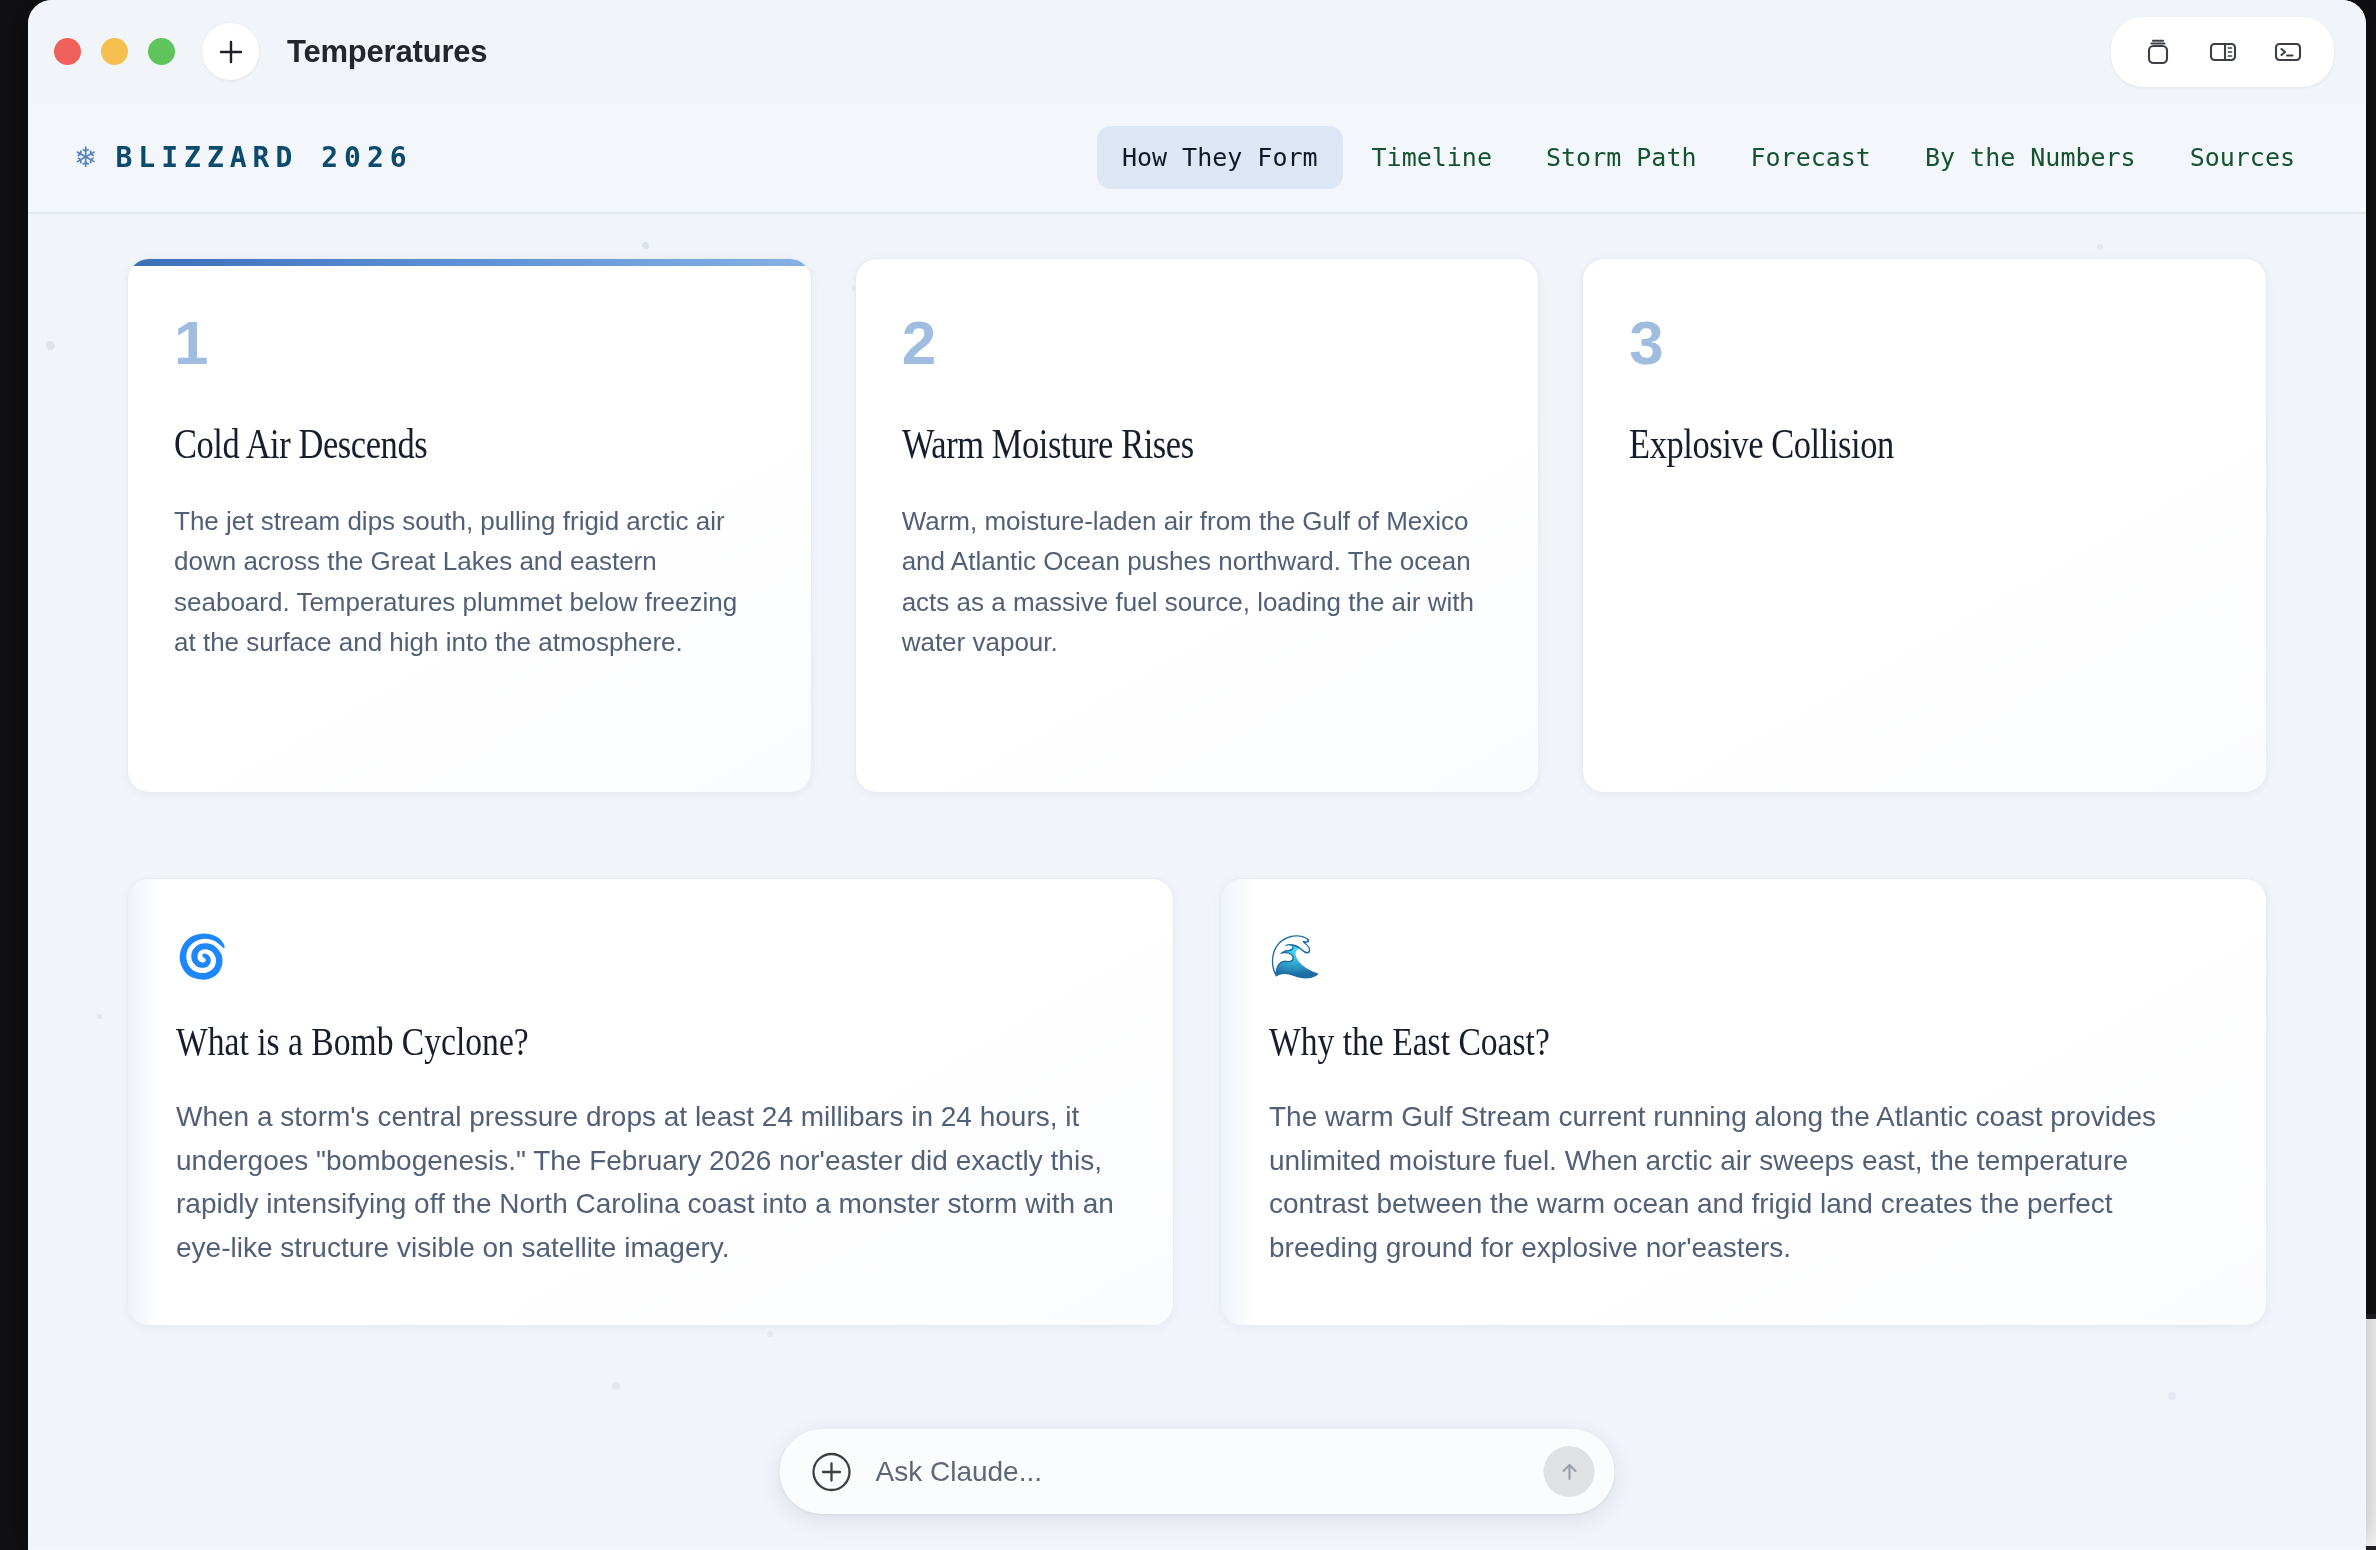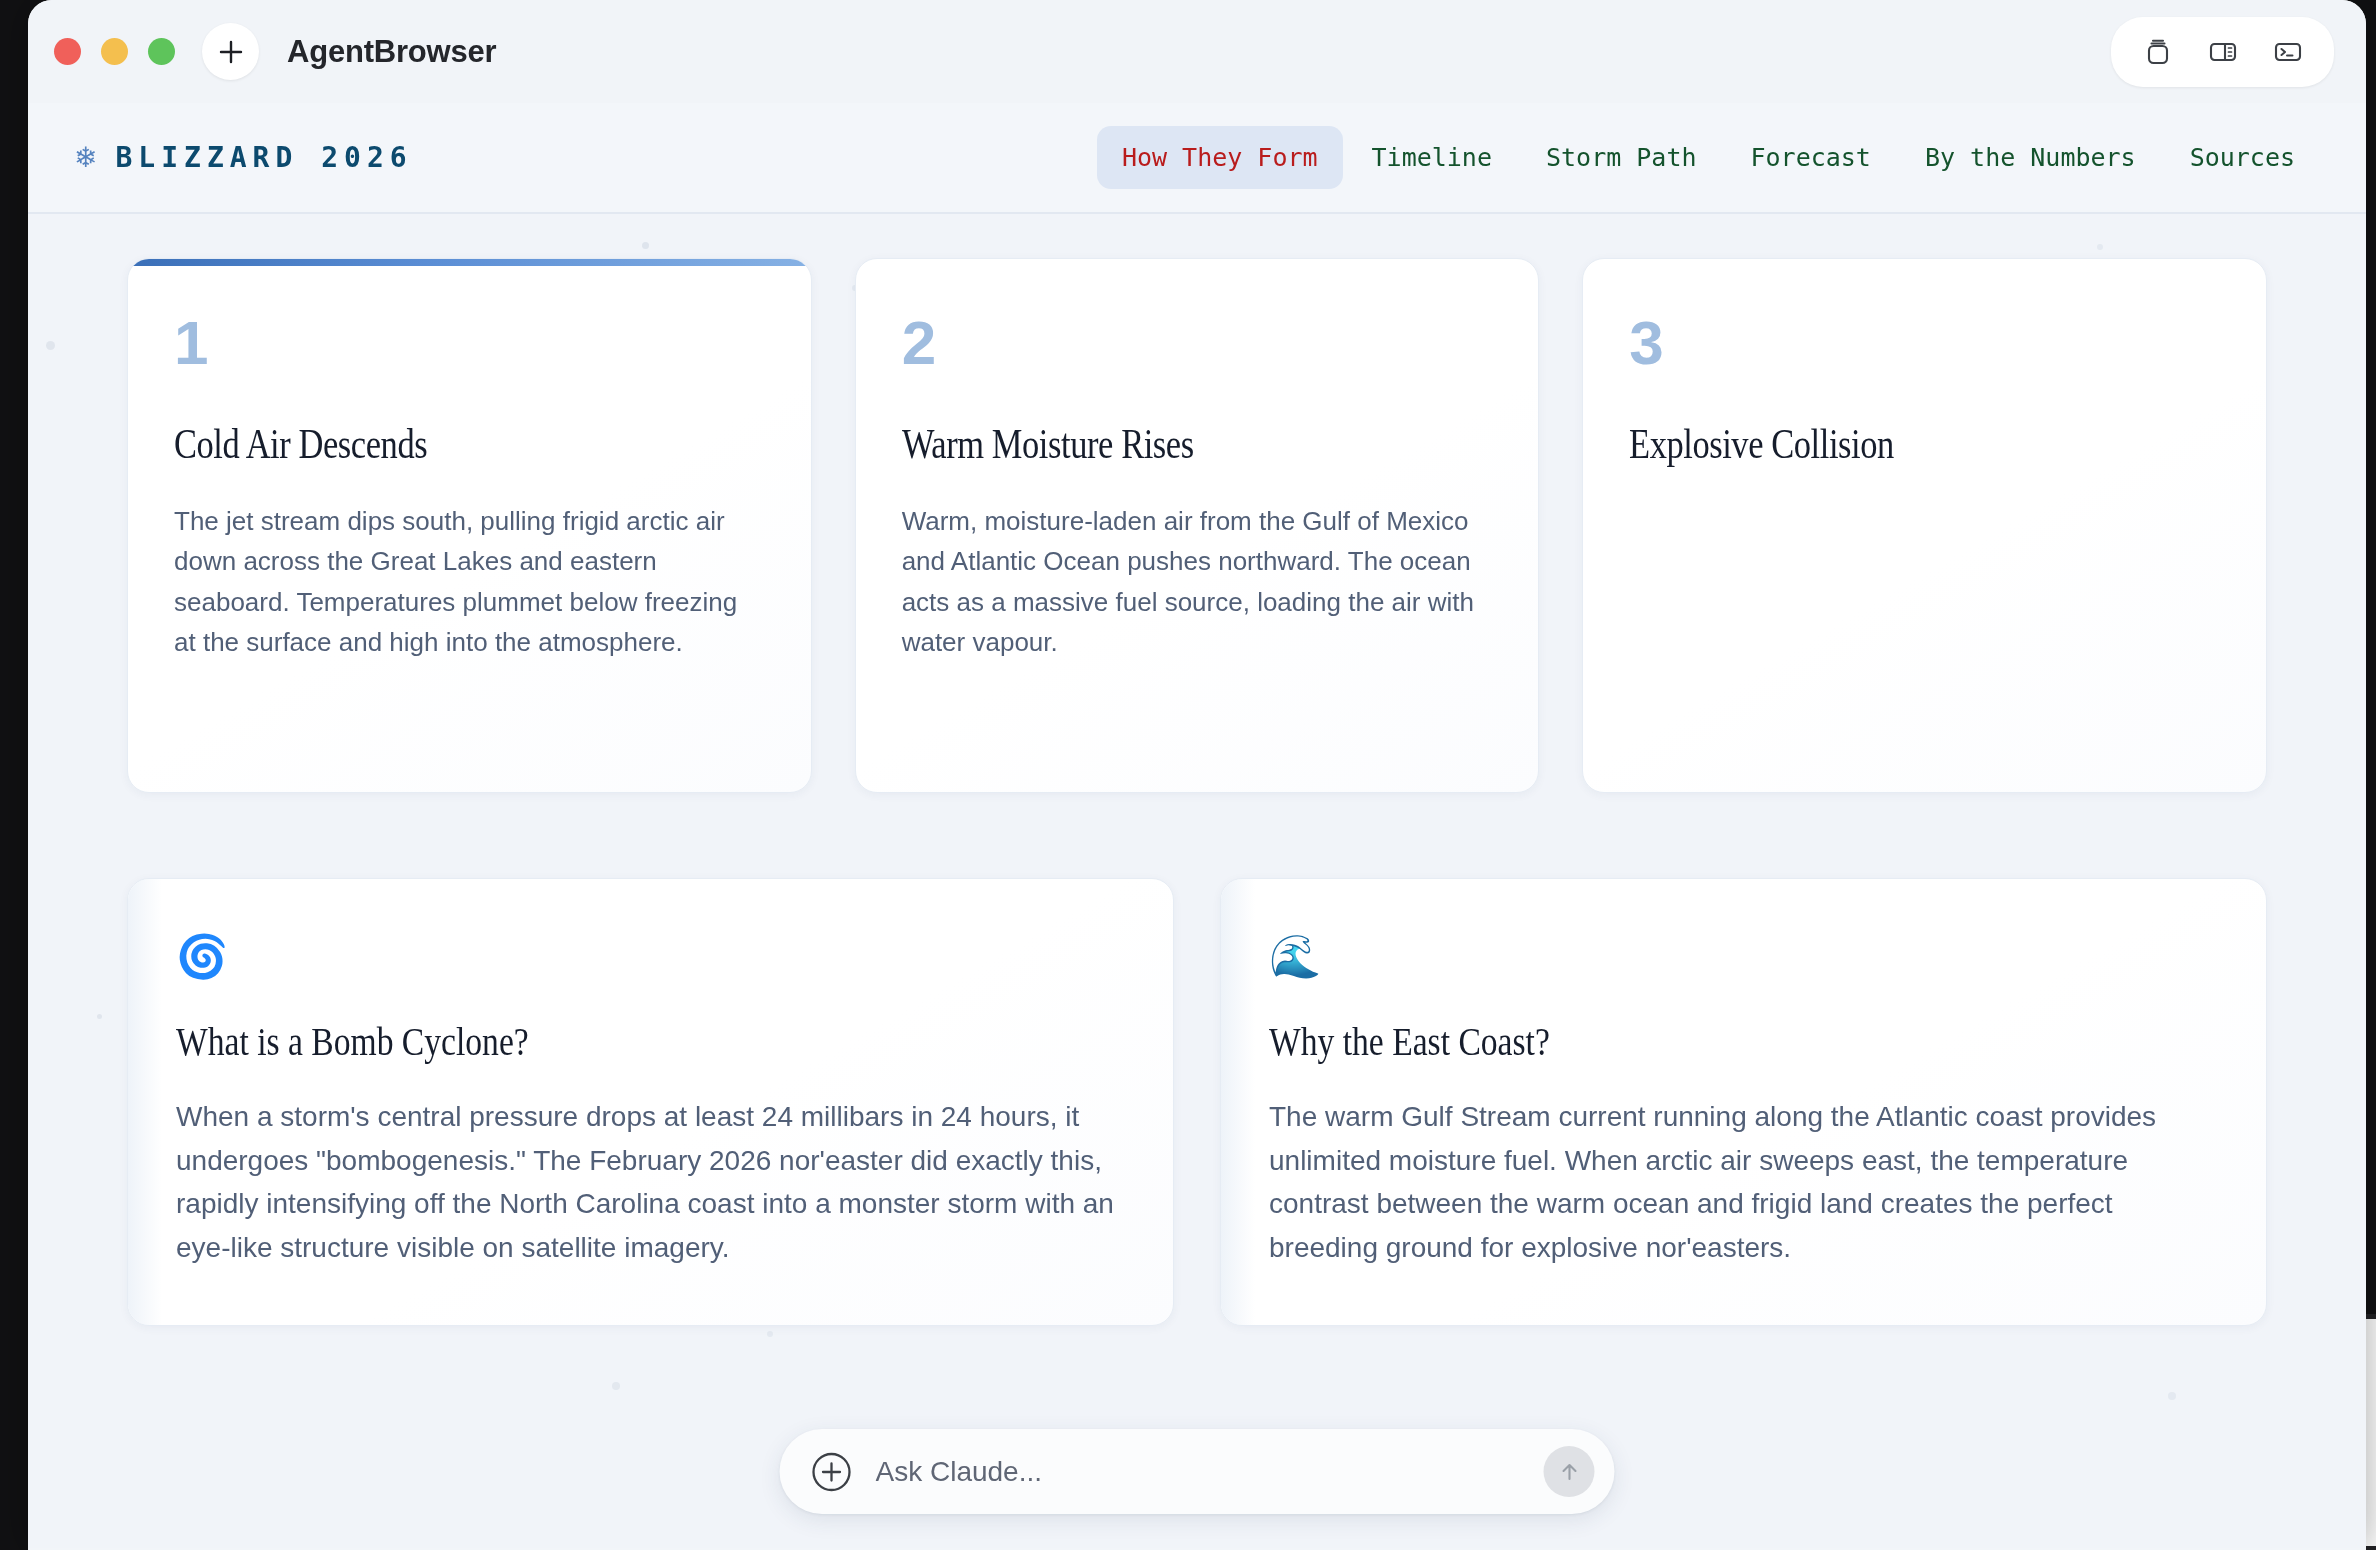--- a/index.html
+++ b/index.html
@@ -119,21 +119,21 @@
     font-family: "DejaVu Sans Mono", monospace;
     font-size: 25px;
     color: #14532d;
     padding: 17px 25px;
     border-radius: 14px;
     cursor: pointer;
     white-space: nowrap;
   }
   .navitem.active {
     background: #dde6f4;
-    color: #b91c1c;
+    color: #0f172a;
   }
 
   
   #content {
     position: relative;
     height: calc(1550px - 103px - 113px);
     background: #f1f4f9;
     overflow: hidden;
   }
 
@@ -270,21 +270,21 @@
         <span class="dot yellow"></span>
         <span class="dot green"></span>
       </div>
 
       <div id="newtab">
         <svg width="30" height="30" viewBox="0 0 30 30">
           <path d="M15 5 V25 M5 15 H25" stroke="#1d1f24" stroke-width="2.4" stroke-linecap="round"></path>
         </svg>
       </div>
 
-      <div id="apptitle">AgentBrowser</div>
+      <div id="apptitle">Temperatures</div>
 
       <div id="titlebar-right">
         <div class="tbicon">
           <svg width="34" height="34" viewBox="0 0 34 34">
             <rect x="8" y="11" width="18" height="17" rx="4.5" fill="none" stroke="#3c4046" stroke-width="2.1"></rect>
             <path d="M10.5 8.5 H23.5 M12 5.8 H22" stroke="#3c4046" stroke-width="2.1" stroke-linecap="round"></path>
           </svg>
         </div>
         <div class="tbicon">
           <svg width="34" height="34" viewBox="0 0 34 34">

